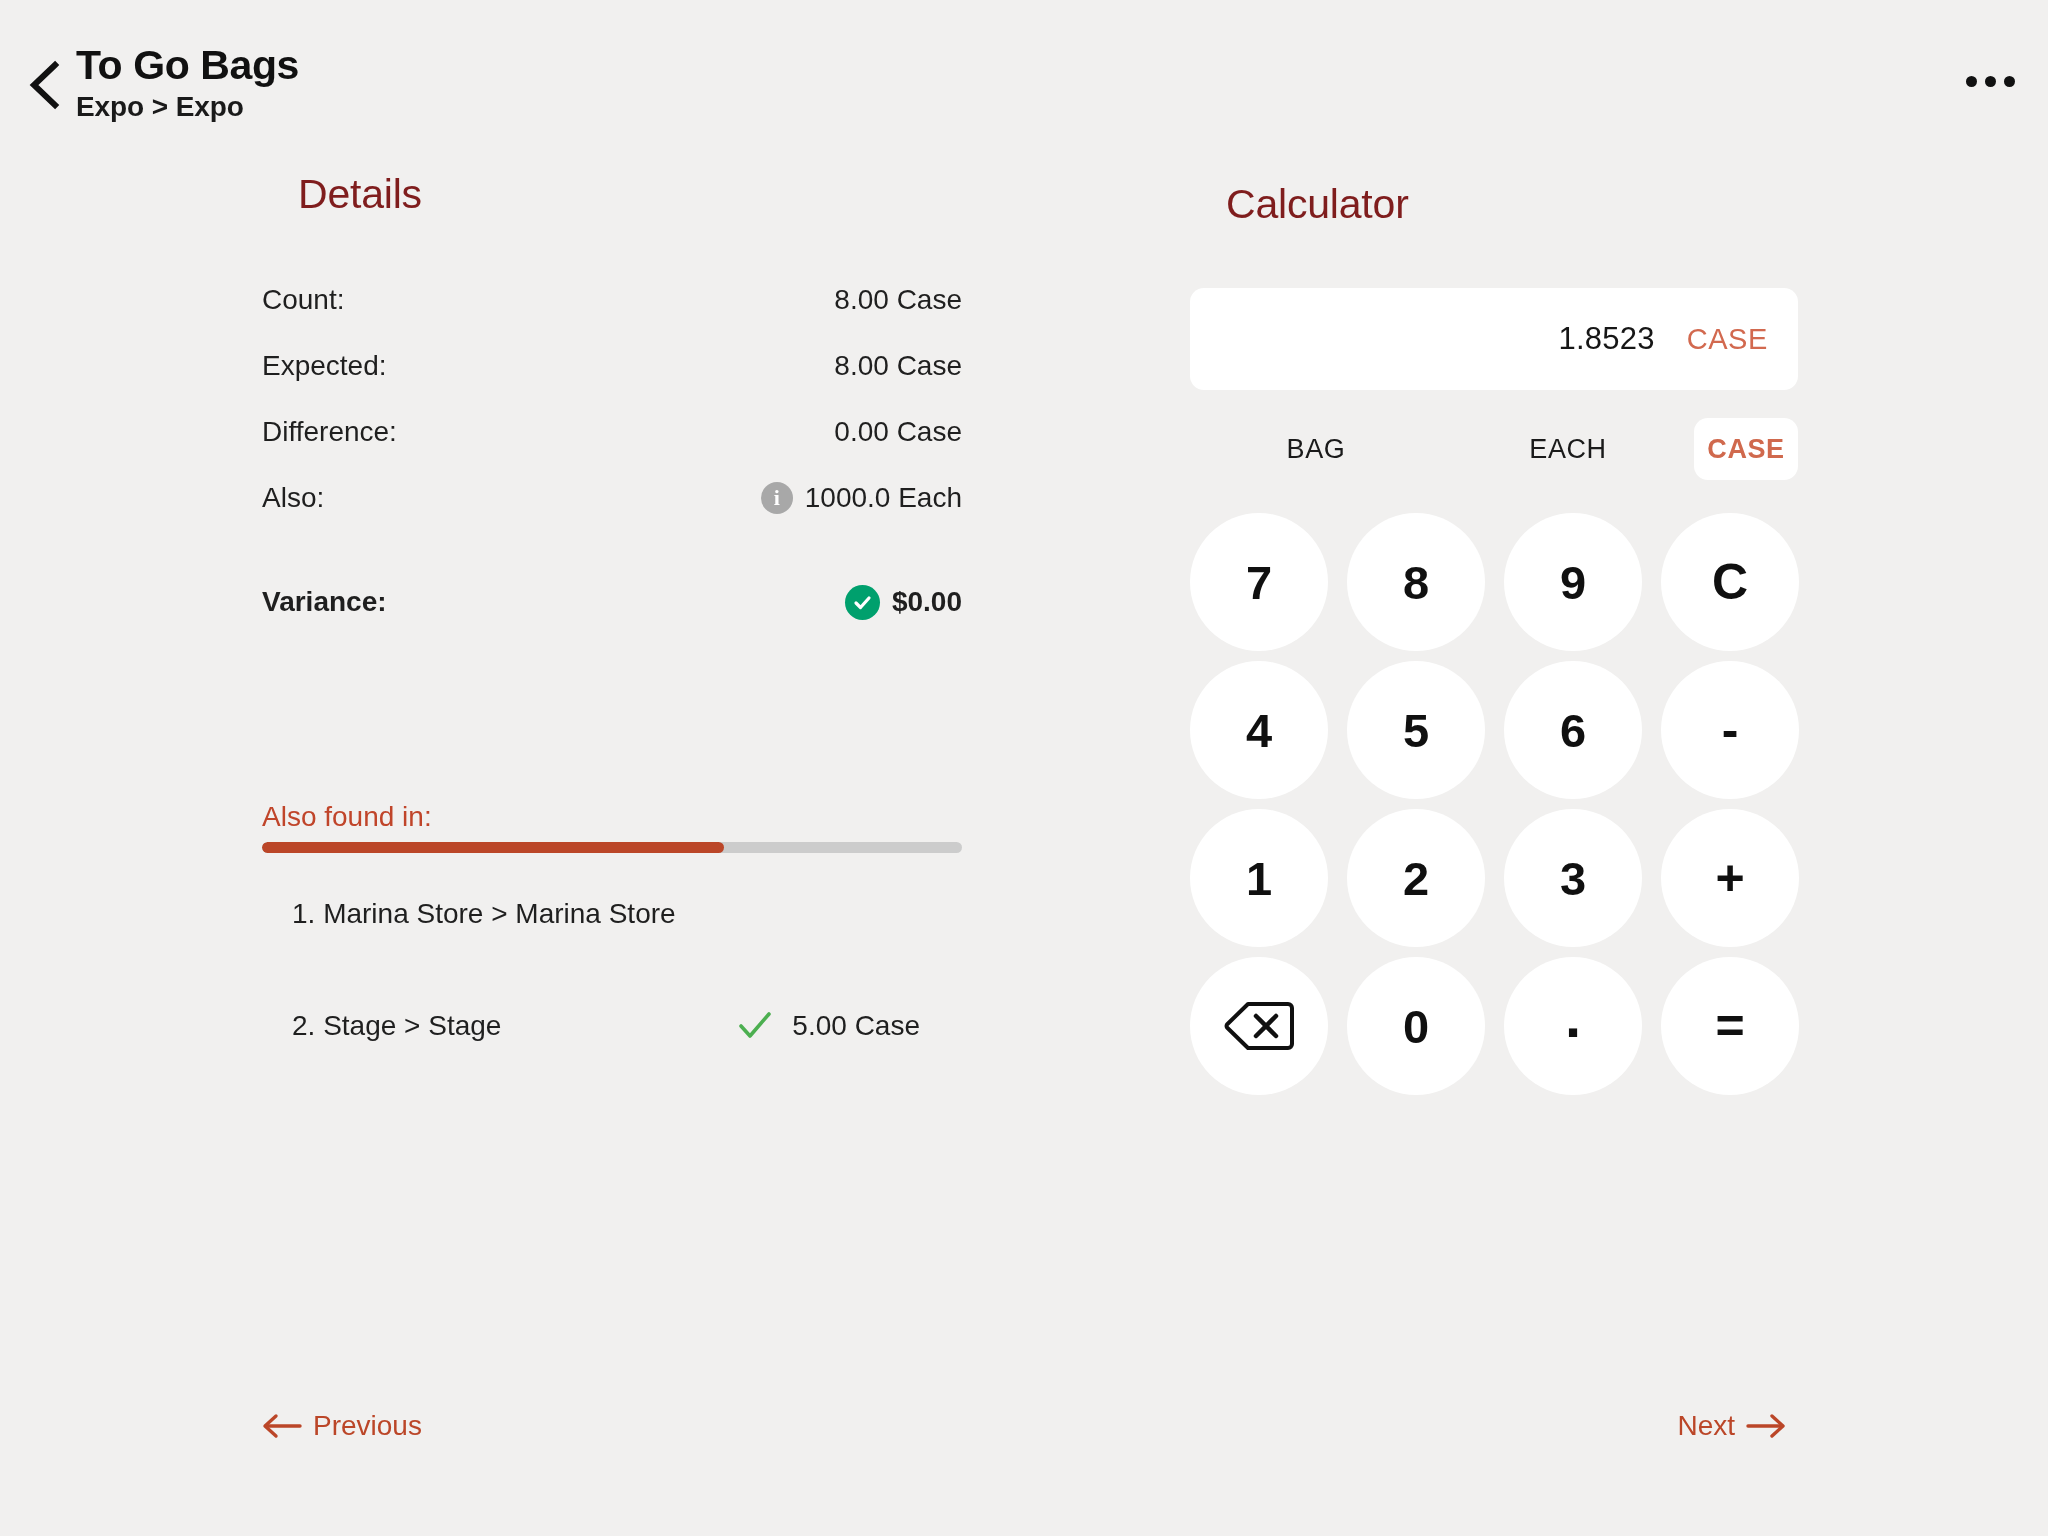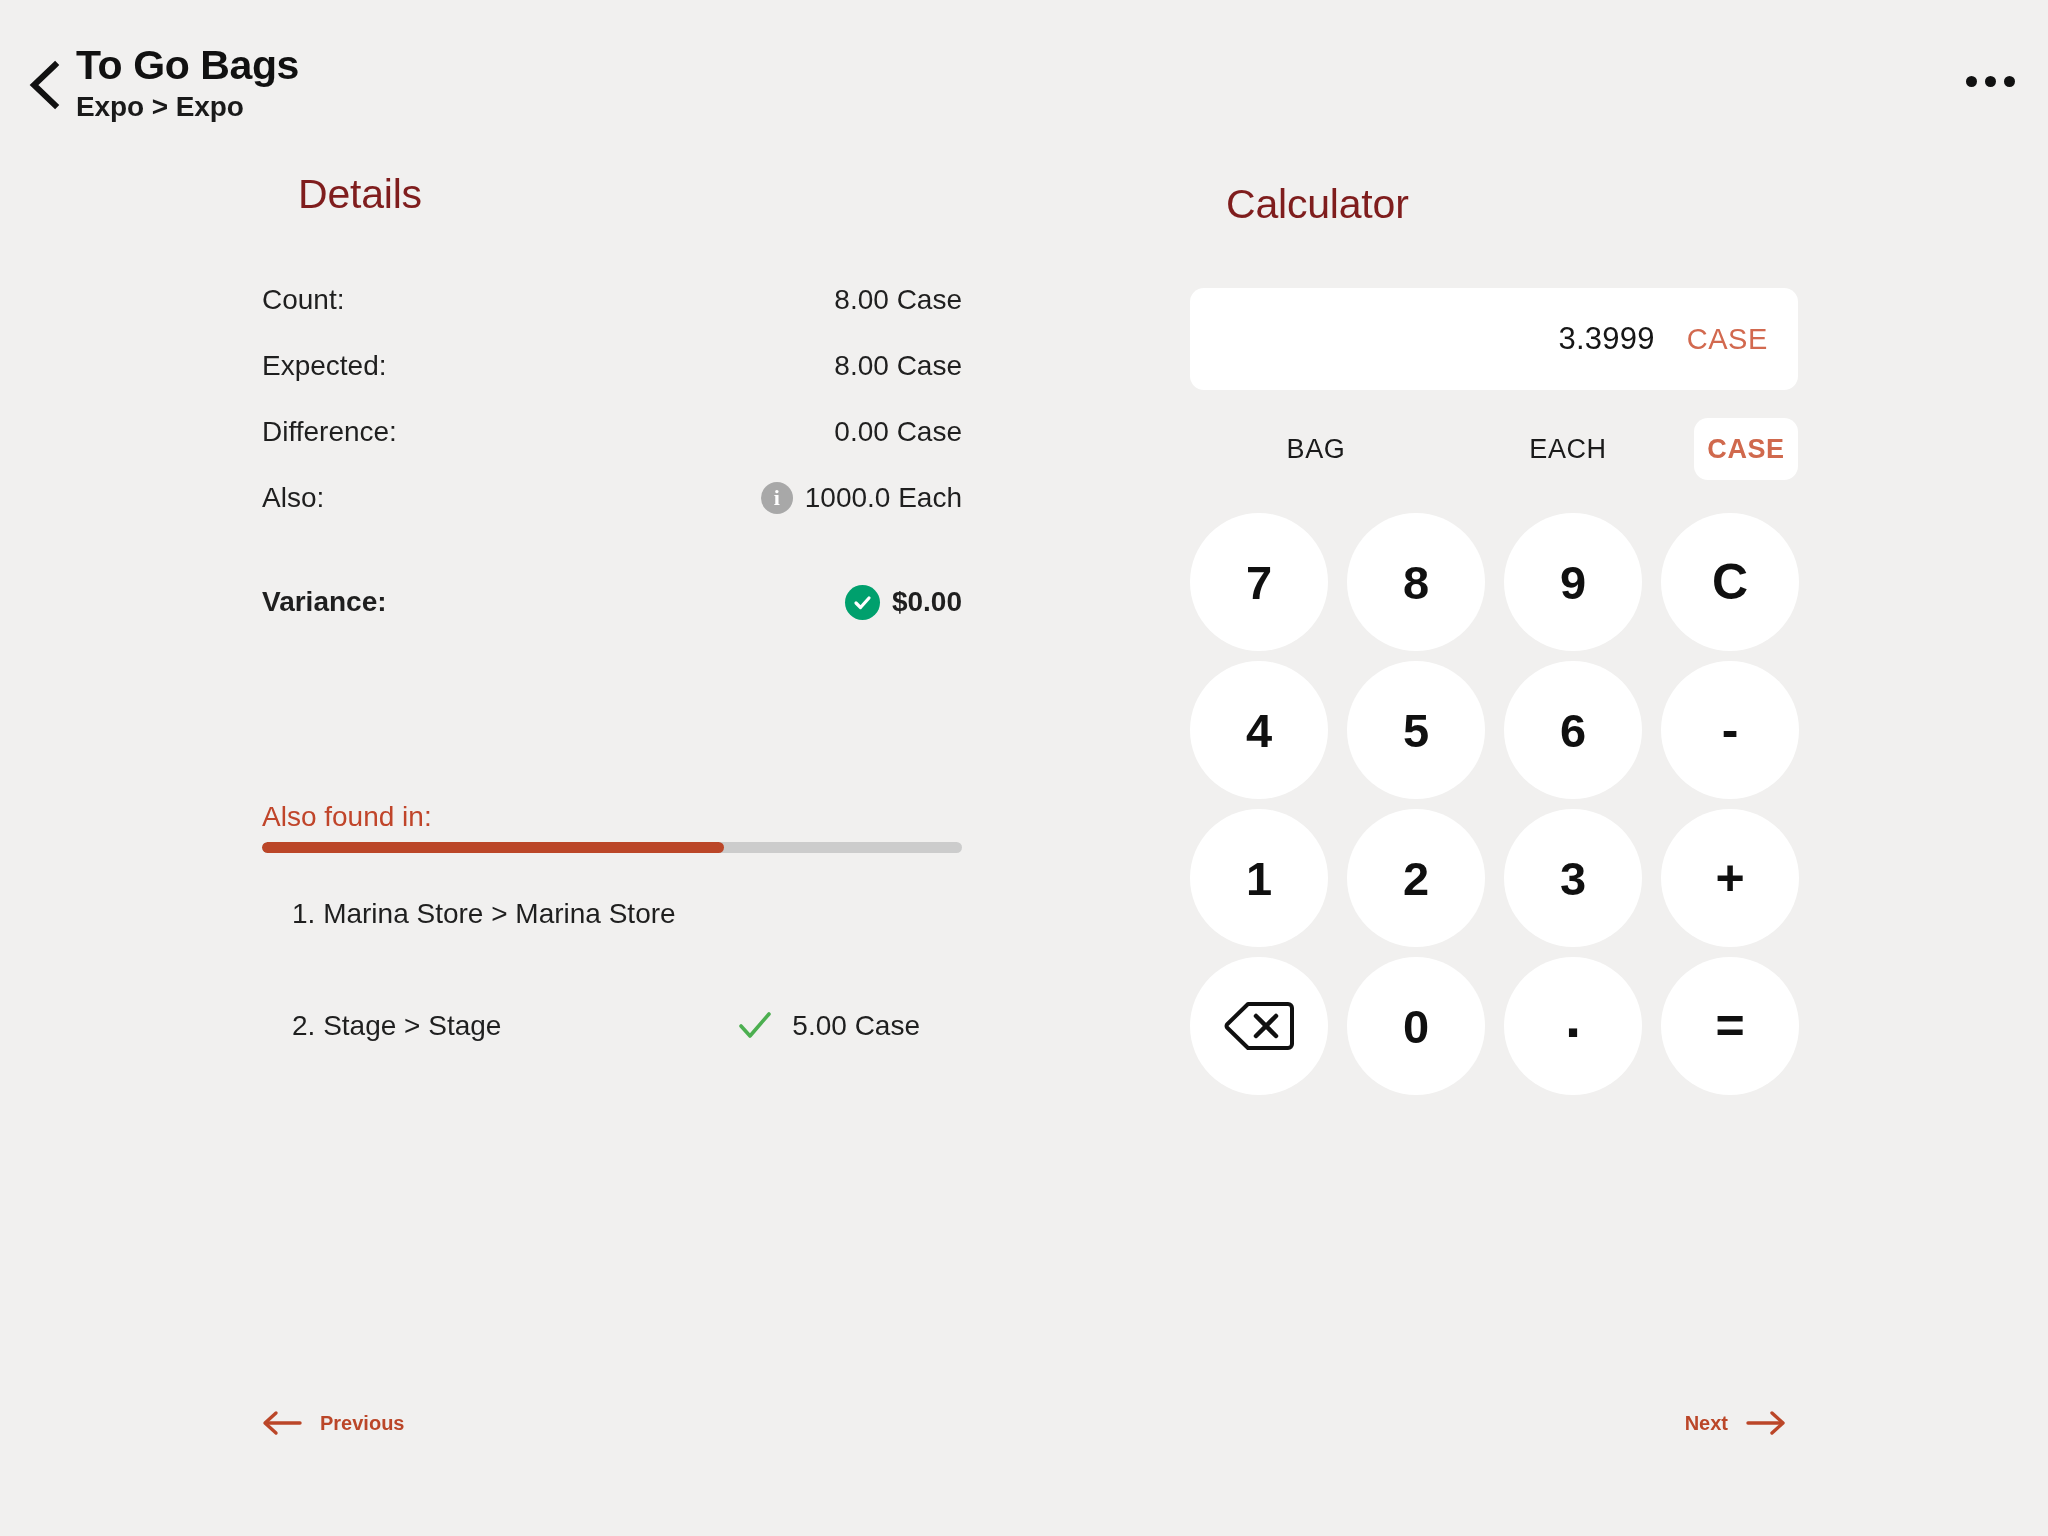--- a/index.html
+++ b/index.html
@@ -310,23 +310,23 @@
     bottom: 0;
     width: 2048px;
     height: 176px;
   }
 
   .nav-btn {
     position: absolute;
     top: 50px;
     display: flex;
     align-items: center;
-    gap: 18px;
-    font-size: 20px;
-    font-weight: bold;
+    gap: 11px;
+    font-size: 28px;
+    font-weight: normal;
     color: #bb4628;
     cursor: pointer;
   }
   .nav-prev { left: 262px; }
   .nav-next { right: 262px; }
   .nav-btn svg { display: block; }
 
   .done-btn {
     position: absolute;
     left: 50%;
@@ -451,21 +451,21 @@
         </span>
       </div>
 
     </div>
   </div>
 
   <div class="calc-panel">
     <div class="section-heading">Calculator</div>
 
     <div class="calc-display">
-      <span class="calc-value">3.3999</span>
+      <span class="calc-value">1.8523</span>
       <span class="calc-unit">CASE</span>
     </div>
 
     <div class="unit-tabs">
       <div class="unit-tab">
         <span>BAG</span>
       </div>
       <div class="unit-tab">
         <span>EACH</span>
       </div>

